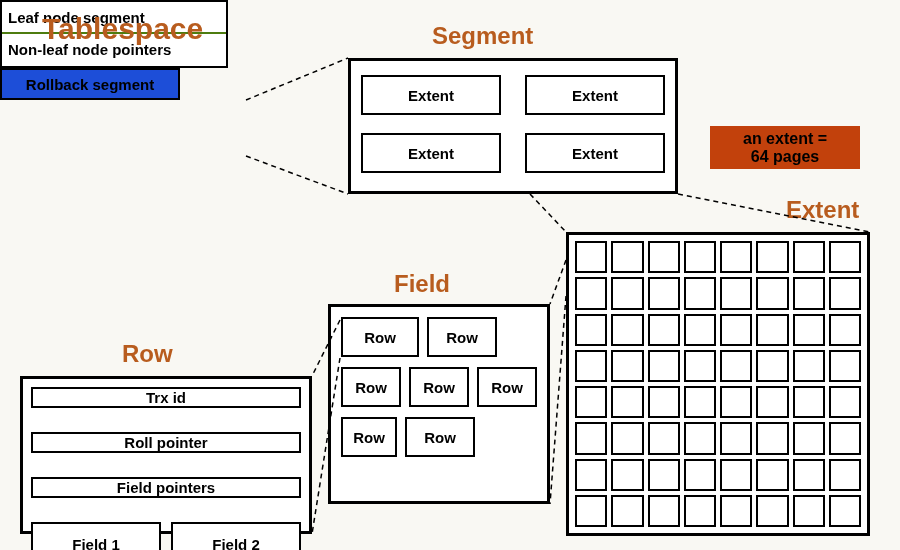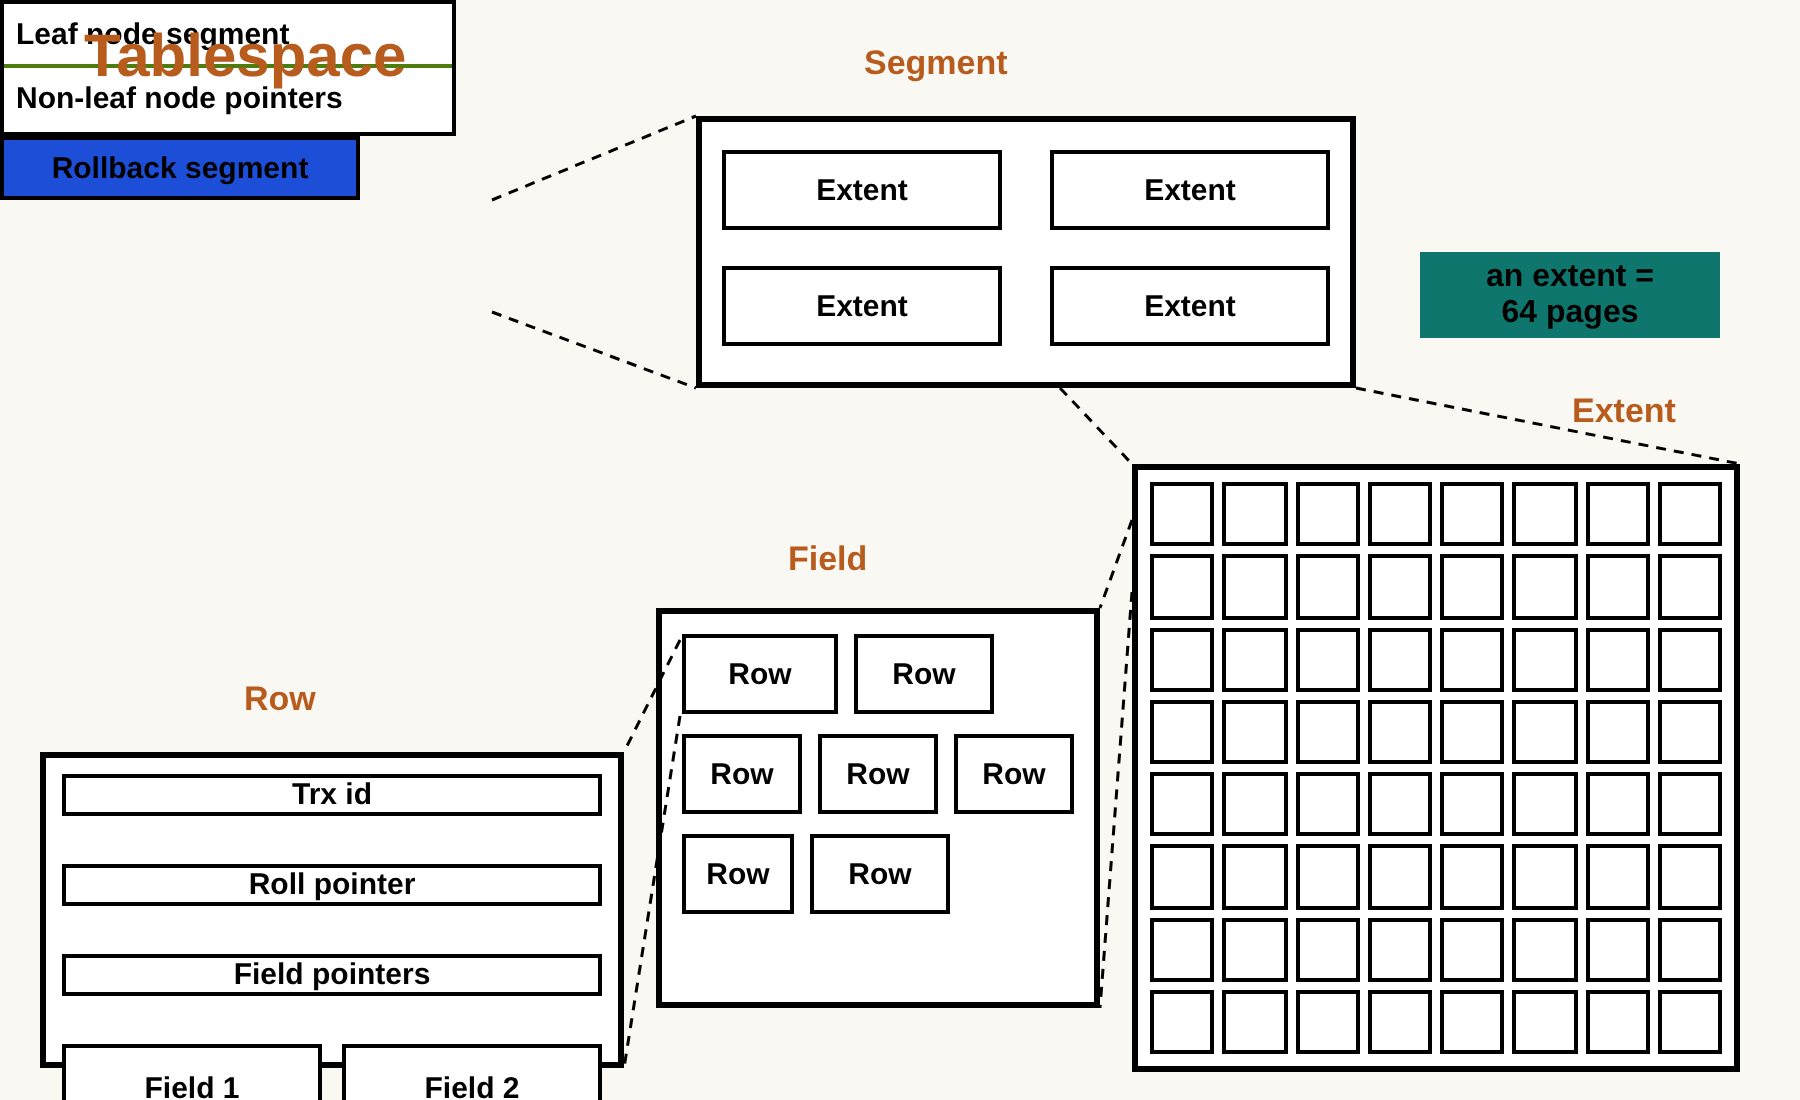--- a/index.html
+++ b/index.html
@@ -9,21 +9,21 @@
     height: 550px;
     background: #f9f8f3;
     font-family: Arial, Helvetica, sans-serif;
     position: relative;
     overflow: hidden;
   }
   .title {
     position: absolute;
     font-weight: 900;
     color: #b85c1e;
-    font-size: 17px;
+    font-size: 24px;
   }
   .box {
     position: absolute;
     border: 3px solid #000;
     background: #fff;
   }
   .cell {
     border: 2px solid #000;
     background: #fff;
     text-align: center;
@@ -108,21 +108,21 @@
     display: flex; flex-direction: column; gap: 24px;
   }
   #row-box .full { height: 28px; }
   #row-box .fields { display: flex; gap: 10px; }
   #row-box .fields .cell { flex: 1; height: 44px; }
 
   
   #extent-note {
     left: 710px; top: 126px;
     width: 150px;
-    background: #0f766e;
+    background: #c2410c;
     font-weight: 700; font-size: 16px;
     text-align: center; line-height: 1.1;
     padding: 4px 0;
   }
 
   svg.connectors {
     position: absolute; left: 0; top: 0; width: 900px; height: 550px;
     pointer-events: none;
   }
 </style>

